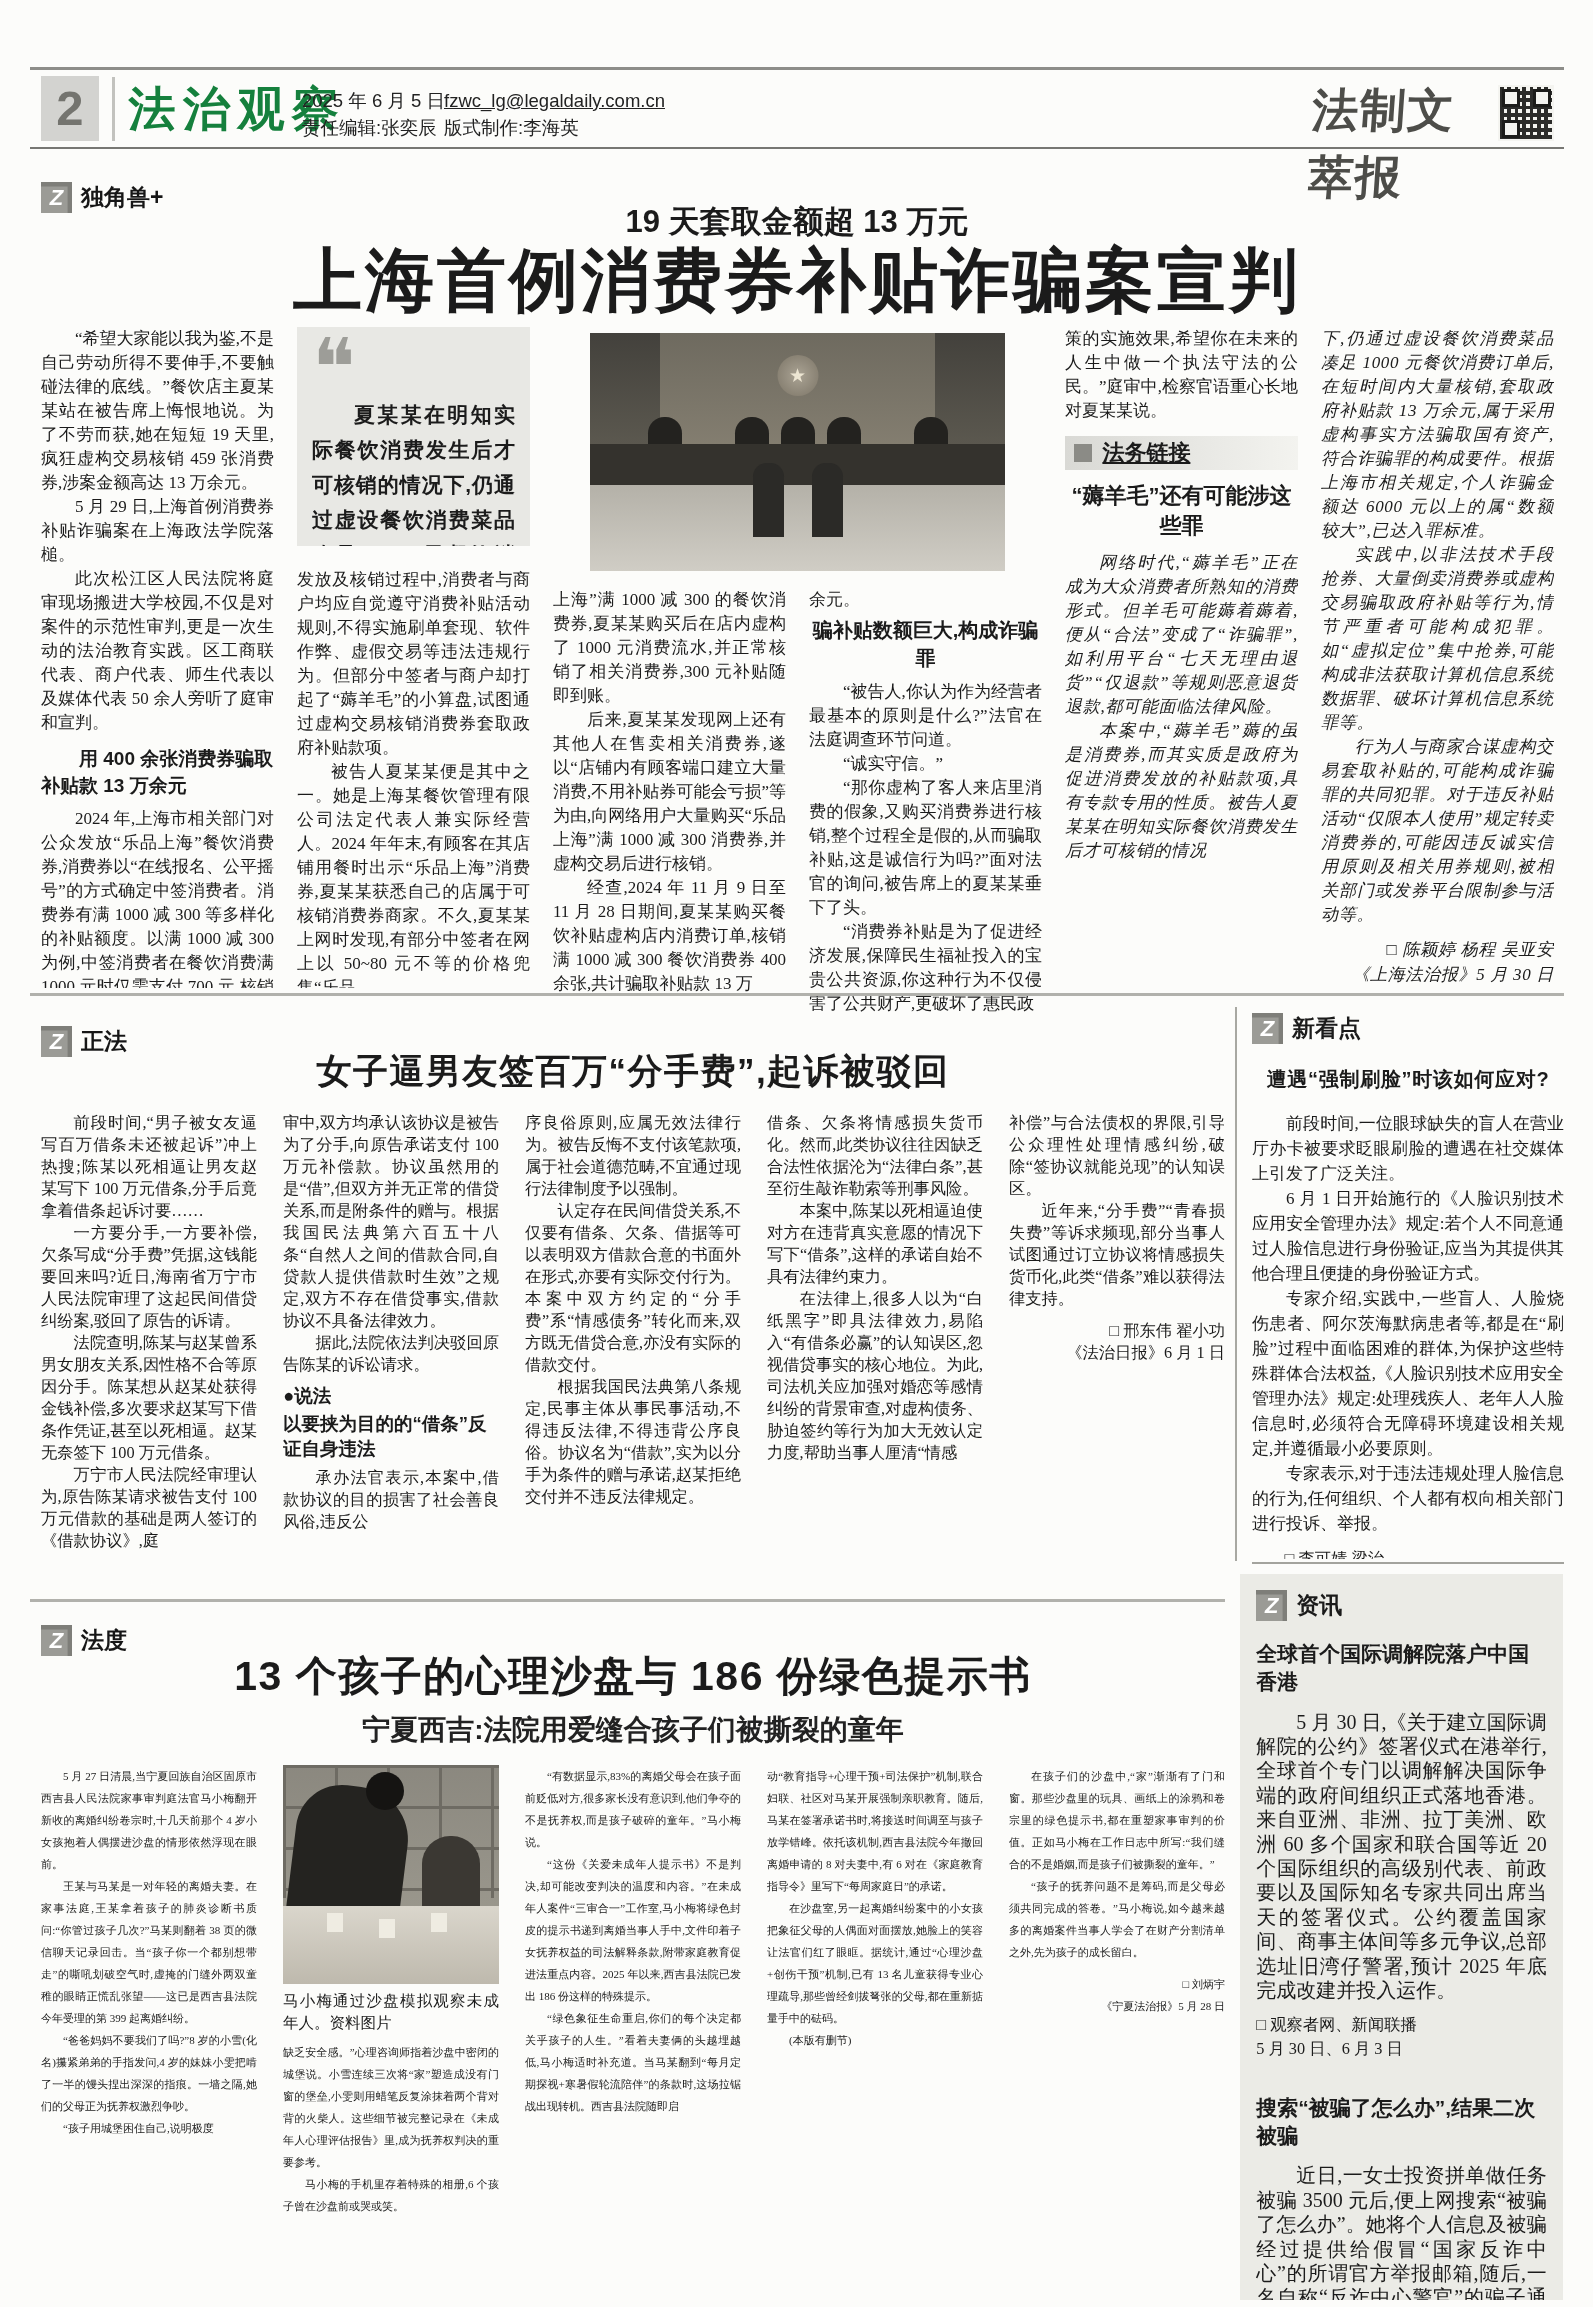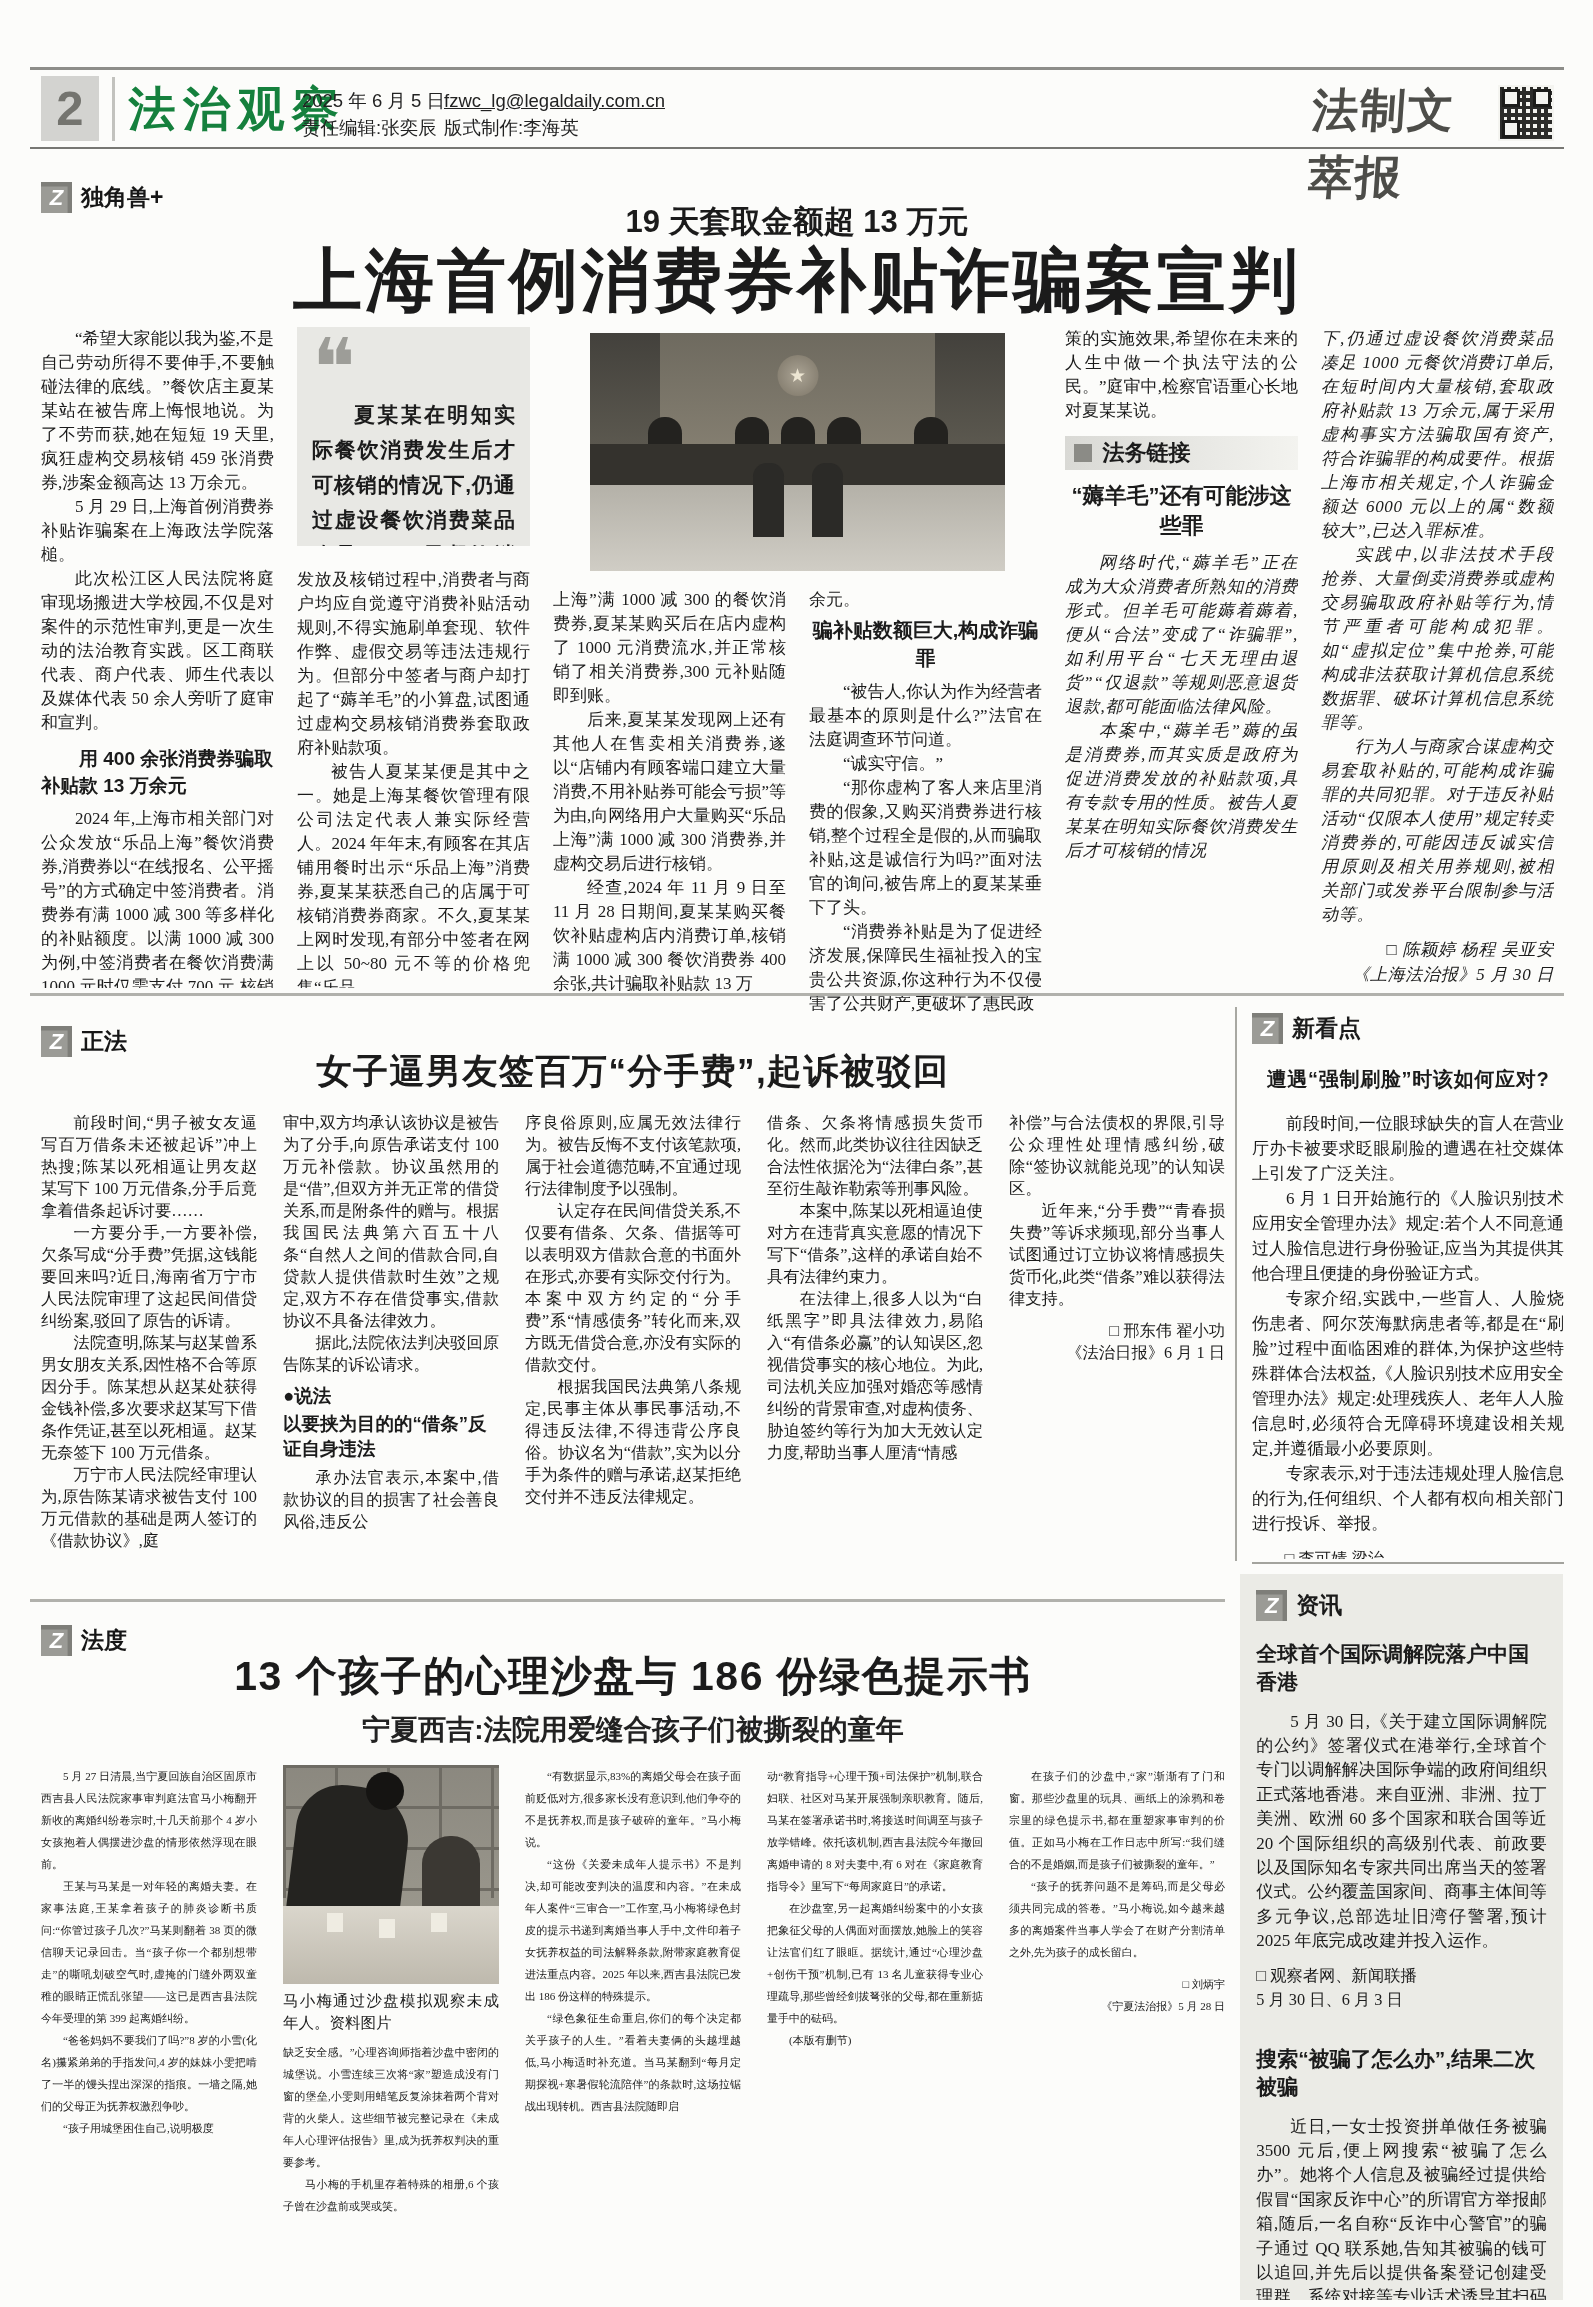--- a/index.html
+++ b/index.html
@@ -40,21 +40,21 @@
   .photo1{position:absolute;left:590px;top:333px;width:415px;height:238px;background:#c9c7c1;overflow:hidden;}
   .p1-wall{position:absolute;left:0;right:0;top:0;height:111px;background:linear-gradient(#43413c,#5b584f);}
   .p1-panel{position:absolute;left:70px;right:70px;top:0;height:126px;background:linear-gradient(#6e6a5f,#868072);}
   .p1-emblem{position:absolute;left:50%;top:22px;transform:translateX(-50%);width:41px;height:41px;border-radius:50%;background:radial-gradient(#aaa394,#7b7466);color:#ece5d2;font-size:19px;line-height:41px;text-align:center;}
   .p1-bench{position:absolute;left:0;right:0;top:111px;height:41px;background:#34322d;}
   .p1-judge{position:absolute;top:84px;width:34px;height:30px;background:#23221f;border-radius:16.3px 16.3px 0 0;}
   .p1-floor{position:absolute;left:0;right:0;bottom:0;height:86px;background:linear-gradient(#b4b1a8,#d0cdc5);}
   .p1-fig{position:absolute;top:130px;width:31px;height:74px;background:#2b2a27;border-radius:13.3px 13.3px 0 0;}
   .legalbar{display:flex;align-items:center;gap:10.4px;height:34px;background:linear-gradient(90deg,#d9d9d5,#f3f3ef);padding:0 9px;margin:13.3px 0 10.4px;}
   .legalbar .sq{width:18px;height:18px;background:#8b8b86;}
-  .legalbar .t{font:bold 22px "Liberation Sans",sans-serif;}
+  .legalbar .t{font:bold 22px "Liberation Sans",sans-serif;text-decoration:underline;}
   .legal-sub{font:bold 22px/30px "Liberation Sans",sans-serif;text-align:center;margin:4.4px 0 10.4px;}
   .kai p{font-style:italic;letter-spacing:0.7px;}
   .byline{margin-top:10.4px;}
   .byline p{text-indent:0;text-align:right;font-size:17px;line-height:25px;}
   
   .vrule{position:absolute;background:#a8a8a2;}
   
   .bk-headline{position:absolute;left:41px;width:1184px;top:1048px;text-align:center;font:bold 35px "Liberation Sans",sans-serif;letter-spacing:1.5px;}
   .mid-cols{left:41px;top:1112px;width:1184px;height:457px;gap:26px;}
   .mid-cols .col{width:216px;height:457px;overflow:hidden;}
@@ -79,21 +79,21 @@
   .p2-person{position:absolute;left:10.4px;top:21px;width:113px;height:138px;background:#242320;border-radius:46px 53px 9px 9px;transform:rotate(7deg);}
   .p2-head{position:absolute;left:83px;top:7.4px;width:38px;height:38px;border-radius:50%;background:#151412;}
   .p2-child{position:absolute;right:19px;top:71px;width:58px;height:86px;background:#3b3833;border-radius:28px 28px 0 0;}
   .p2-toy{position:absolute;bottom:52px;width:16.3px;height:19px;background:#efece2;}
   .caption{font:15.5px/22px "Liberation Sans",sans-serif;text-align:justify;margin:0 0 7.4px;}
   .note{text-align:right;font-size:16.3px;line-height:22px;text-indent:0;}
   
   .news{position:absolute;left:1240px;top:1574px;width:323px;height:726px;background:#ebebe6;box-sizing:border-box;padding:16.3px 16.3px;overflow:hidden;}
   .news .tagrow{display:flex;align-items:center;gap:9px;margin-bottom:19px;}
   .news h3{margin:7.4px 0 13.3px;font:bold 21px/28px "Liberation Sans",sans-serif;}
-  .news p{margin:0;font-size:17px;line-height:24.4px;text-align:justify;text-indent:2em;}
+  .news p{margin:0;font-size:20px;line-height:24.4px;text-align:justify;text-indent:2em;}
   .news .byline p{text-indent:0;text-align:left;font-size:16.3px;}
   .news .gap{height:25px;}
 </style>
 </head>
 <body>
 
 <div class="page">
 
   <div class="rule" style="left:30px;top:67px;width:1534px;height:3px;"></div>
   <div class="rule" style="left:30px;top:147px;width:1534px;height:2.2px;background:#777773;"></div>

